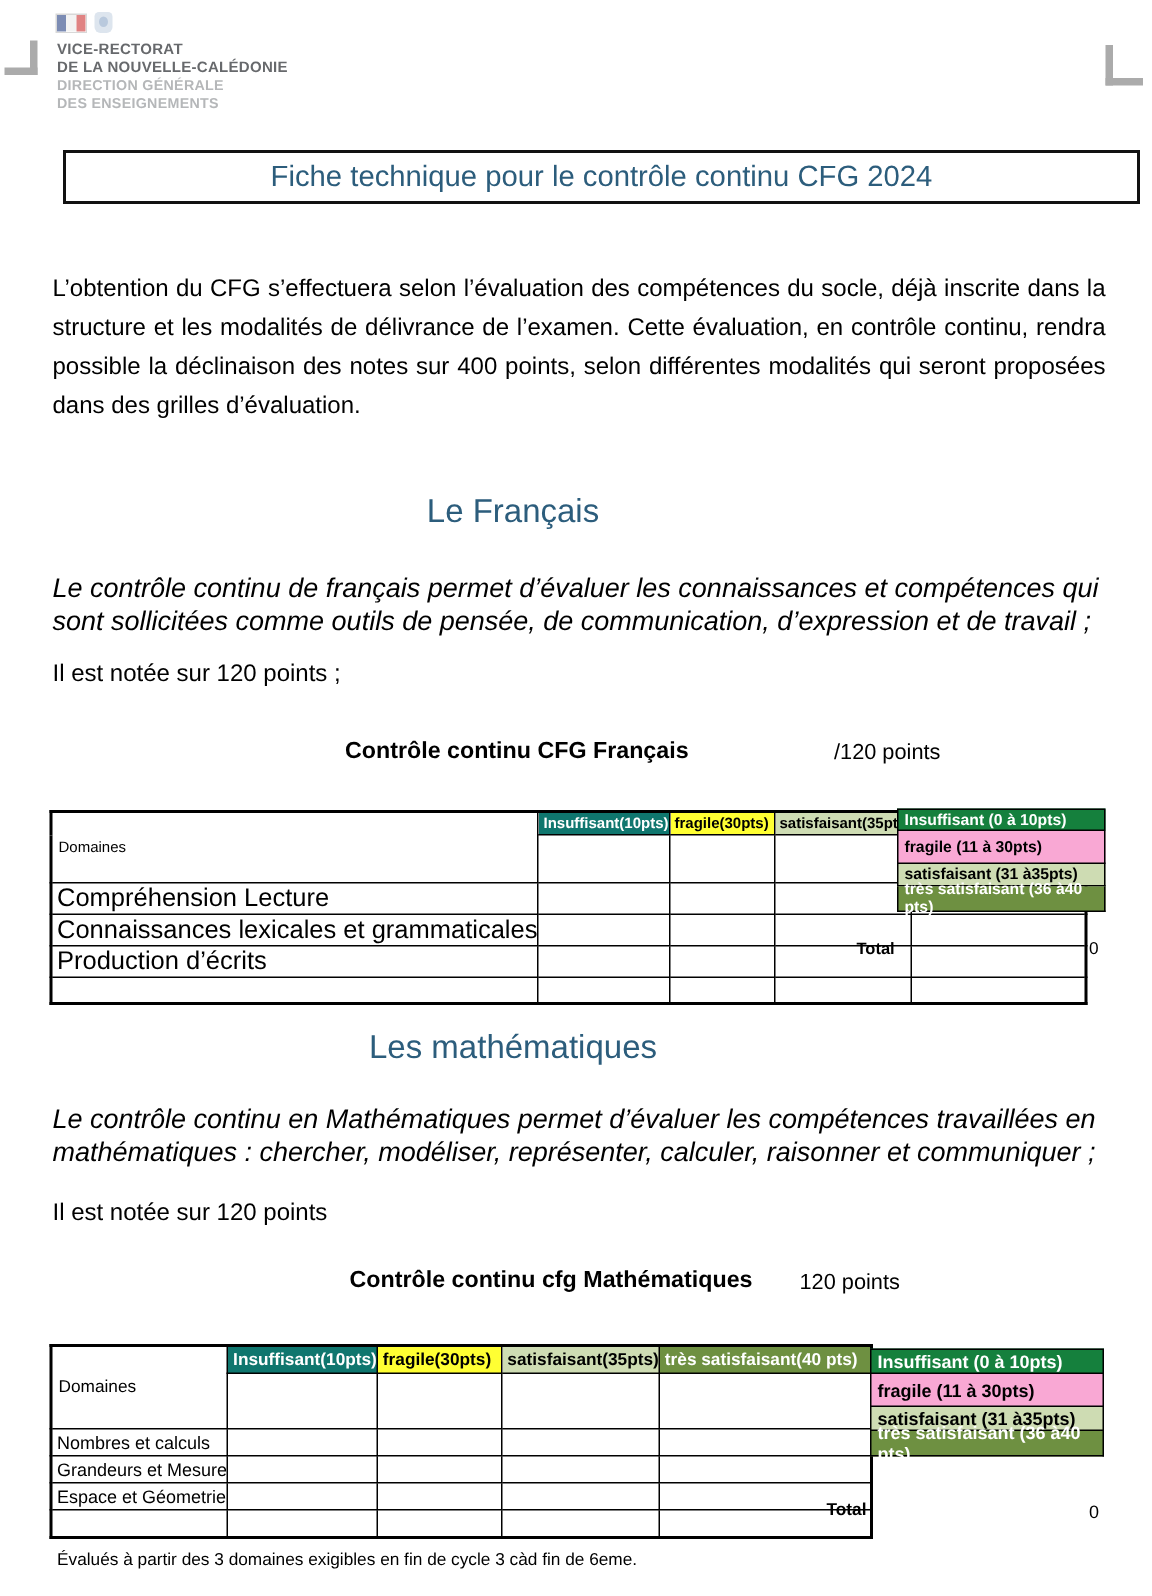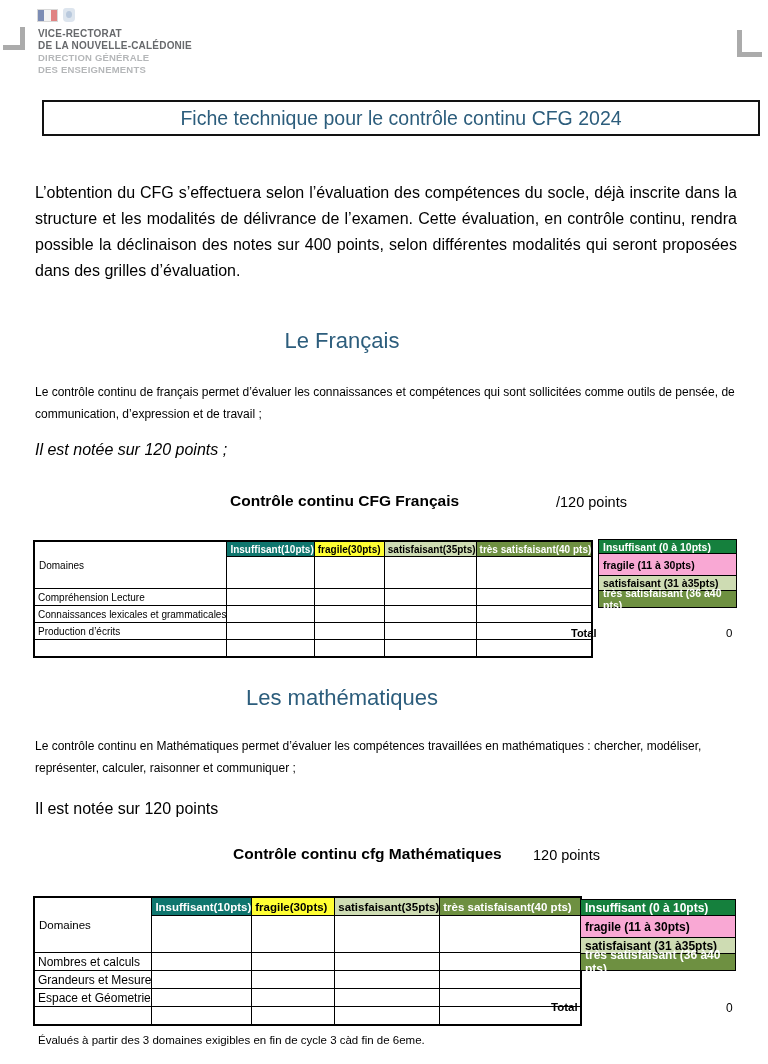--- a/index.html
+++ b/index.html
@@ -27,25 +27,25 @@
   
   .title-box{position:absolute;left:25px;top:100px;width:714px;height:32px;border:2px solid #121212;
     display:flex;align-items:center;justify-content:center;margin-left:17px;}
   .title-box span{font-size:19.5px;color:#2c5d7c;}
 
   
   .intro{position:absolute;left:35px;top:180px;width:702px;font-size:16px;line-height:26px;text-align:justify;margin:0;}
   .sec-heading{position:absolute;left:0;width:684px;text-align:center;font-size:22px;font-weight:400;color:#2c5d7c;margin:0;}
   .fr-h{top:328px;}
   .ma-h{top:685px;}
-  .body-p{position:absolute;left:35px;width:712px;font-size:12px;line-height:22px;margin:0;}
+  .body-p{position:absolute;left:35px;width:712px;font-size:18px;line-height:22px;margin:0;font-style:italic;}
   .fr-p{top:381px;}
   .ma-p{top:735px;}
   .note{position:absolute;left:35px;font-size:16px;margin:0;}
-  .fr-n{top:441px;font-style:italic;}
+  .fr-n{top:441px;}
   .ma-n{top:800px;}
 
   
   .tbl-title{position:absolute;left:0;width:768px;height:22px;}
   .fr-tt{top:492px;}
   .ma-tt{top:845px;}
   .tt-main{position:absolute;font-weight:700;font-size:15.5px;}
   .fr-tt .tt-main{left:230px;}
   .ma-tt .tt-main{left:233px;}
   .tt-pts{position:absolute;font-size:14.5px;top:2px;}
@@ -58,21 +58,21 @@
   .t1{left:33px;top:540px;}
   .t2{left:33px;top:896px;}
   .dom{font-size:15px;padding-left:4px !important;vertical-align:middle;background:#fff;}
   td.hc{font-weight:700;padding-left:3px !important;vertical-align:middle;}
   .c-red{background:#0f766e;color:#fff;}
   .c-yel{background:#ffff33;color:#000;}
   .c-lgr{background:#cedcb3;color:#000;}
   .c-dgr{background:#6e9041;color:#fff;}
   .t1 tr.band td{height:14px;font-size:10px;}
   .t1 tr.spacer td{height:31px;}
-  .t1 tr.data td{height:16px;font-size:10px;}
+  .t1 tr.data td{height:16px;font-size:17px;}
   .t2 tr.band td{height:17px;font-size:11.5px;}
   .t2 tr.spacer td{height:36px;}
   .t2 tr.data td{height:17px;font-size:12px;}
   td.lbl{padding-left:3px !important;vertical-align:middle;}
 
   
   .legend{position:absolute;}
   .lg1{left:598px;top:539px;width:139px;}
   .lg2{left:580px;top:899px;width:156px;}
   .lg-row{border:1px solid #000;border-top:0;font-weight:700;display:flex;align-items:center;padding-left:4px;box-sizing:border-box;}

